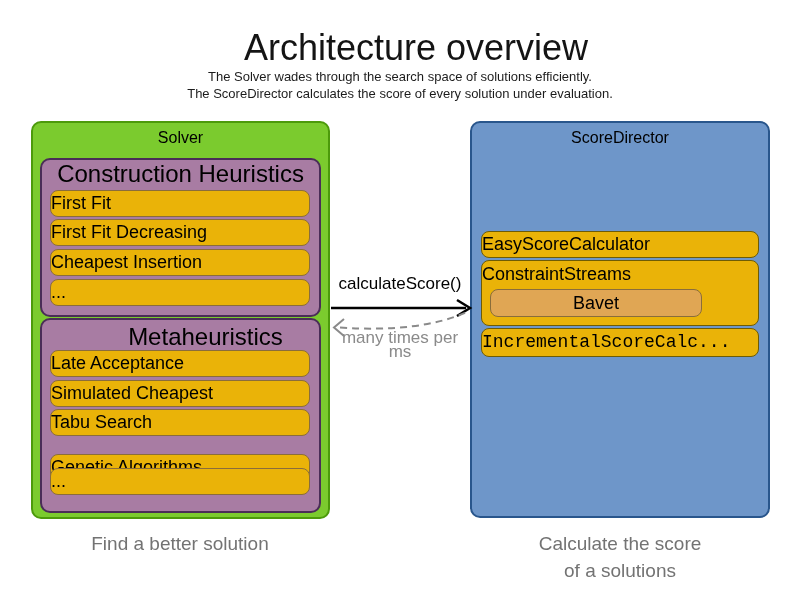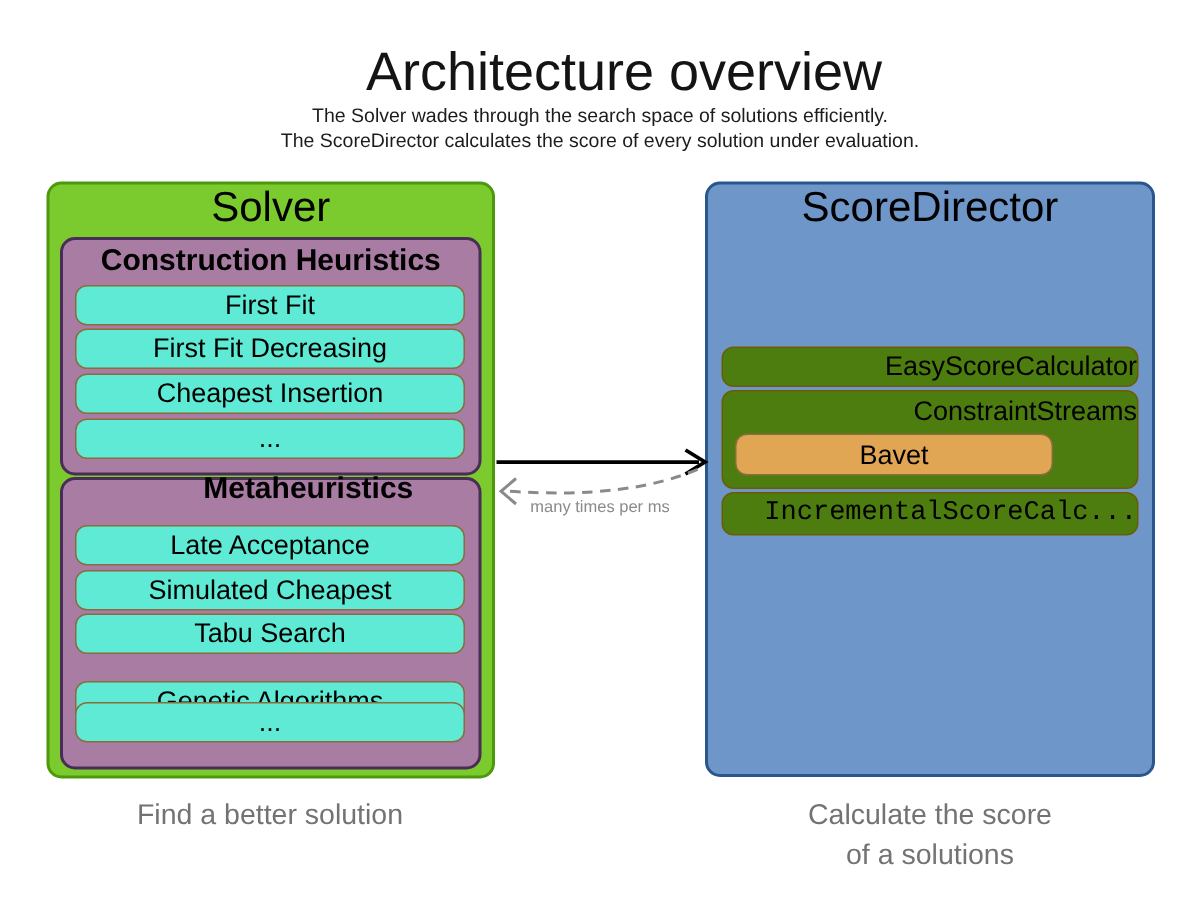--- a/index.html
+++ b/index.html
@@ -11,60 +11,60 @@
   .center { text-align:center; }
 
   .page-title { left:0; top:28px; width:800px; font-size:36px; line-height:40px; color:#141414;margin-left:16px; }
   .subtitle  { left:0; width:800px; font-size:13px; line-height:16px; color:#1c1c1c; }
   .sub1 { top:69px; } .sub2 { top:86px; }
 
   .solver-box {
     left:31px; top:121px; width:299px; height:398px;
     background:#7bcb2e; border:2px solid #4c9a0b; border-radius:10px;
   }
-  .group-title { font-size:28px; line-height:30px; }
+  .group-title { font-size:16px; line-height:30px; }
   .solver-title { left:31px; top:123px; width:299px; }
   .sd-title     { left:470px; top:123px; width:300px; }
 
   .purple-box {
     background:#a87ca3; border:2px solid #4a2d57; border-radius:10px;
   }
   .ch-box { left:40px; top:158px; width:281px; height:159px; }
   .mh-box { left:40px; top:318px; width:281px; height:195px; }
-  .purple-title { font-size:20px; line-height:28px;font-weight:bold; }
+  .purple-title { font-size:24px; line-height:28px; }
   .ch-title { left:40px; top:160px; width:281px; }
-  .mh-title { left:40px; top:312px; width:331px; }
+  .mh-title { left:40px; top:323px; width:331px; }
 
   .orange-item {
     left:50px; width:260px; height:27px;
-    background:#5eead4; border:1.5px solid #8a6d3b; border-radius:8px;
-    font-size:18px; line-height:25px; text-align:center;
+    background:#eab308; border:1.5px solid #8a6d3b; border-radius:8px;
+    font-size:18px; line-height:25px; 
   }
 
   .sd-box {
     left:470px; top:121px; width:300px; height:397px;
     background:#6e96c9; border:2px solid #29568c; border-radius:10px;
   }
   .yellow-item {
     left:481px; width:278px;
-    background:#4d7c0f; border:1.5px solid #6e5c05; border-radius:8px;
-    font-size:18px; text-align:right;
+    background:#eab308; border:1.5px solid #6e5c05; border-radius:8px;
+    font-size:18px; text-align:left;
   }
   .bavet-item {
     left:490px; top:289px; width:212px; height:28px;
     background:#e0a654; border:1.5px solid #8a6d3b; border-radius:8px;
     font-size:18px; line-height:26px; text-align:center;
   }
 
   .caption { font-size:19px; line-height:27px; color:#737373; }
   .caption-left  { left:30px;  top:530px; width:300px; }
   .caption-right { left:470px; top:530px; width:300px; }
 
   .call-label   { left:315px; top:274px; width:170px; font-size:17px; line-height:20px; }
-  .return-label { left:330px; top:331px; width:140px; font-size:11px; line-height:14px; color:#8a8a8a; }
+  .return-label { left:330px; top:331px; width:140px; font-size:17px; line-height:14px; color:#8a8a8a; }
 
   .arrow-layer { left:0; top:0; width:800px; height:600px; pointer-events:none; }
 </style>
 </head>
 <body>
 
 <div class="canvas">
 
   <div class="abs page-title center">Architecture overview</div>
   <div class="abs subtitle sub1 center">The Solver wades through the search space of solutions efficiently.</div>
@@ -107,15 +107,16 @@
   <svg class="abs arrow-layer" viewBox="0 0 800 600" xmlns="http://www.w3.org/2000/svg">
     <g>
       <line x1="331" y1="308" x2="466" y2="308" stroke="#000" stroke-width="2.5"></line>
       <polyline points="457,300 470,308 457,316" fill="none" stroke="#000" stroke-width="2.5"></polyline>
     </g>
     <g>
       <path d="M 340 327.5 Q 420 333 467 312" fill="none" stroke="#8a8a8a" stroke-width="2" stroke-dasharray="7 5"></path>
       <polyline points="344,319 334,327.5 344,336" fill="none" stroke="#8a8a8a" stroke-width="2"></polyline>
     </g>
   </svg>
+  <div class="abs call-label center">calculateScore()</div>
   <div class="abs return-label center">many times per ms</div>
 
 </div>
 
 </body></html>

